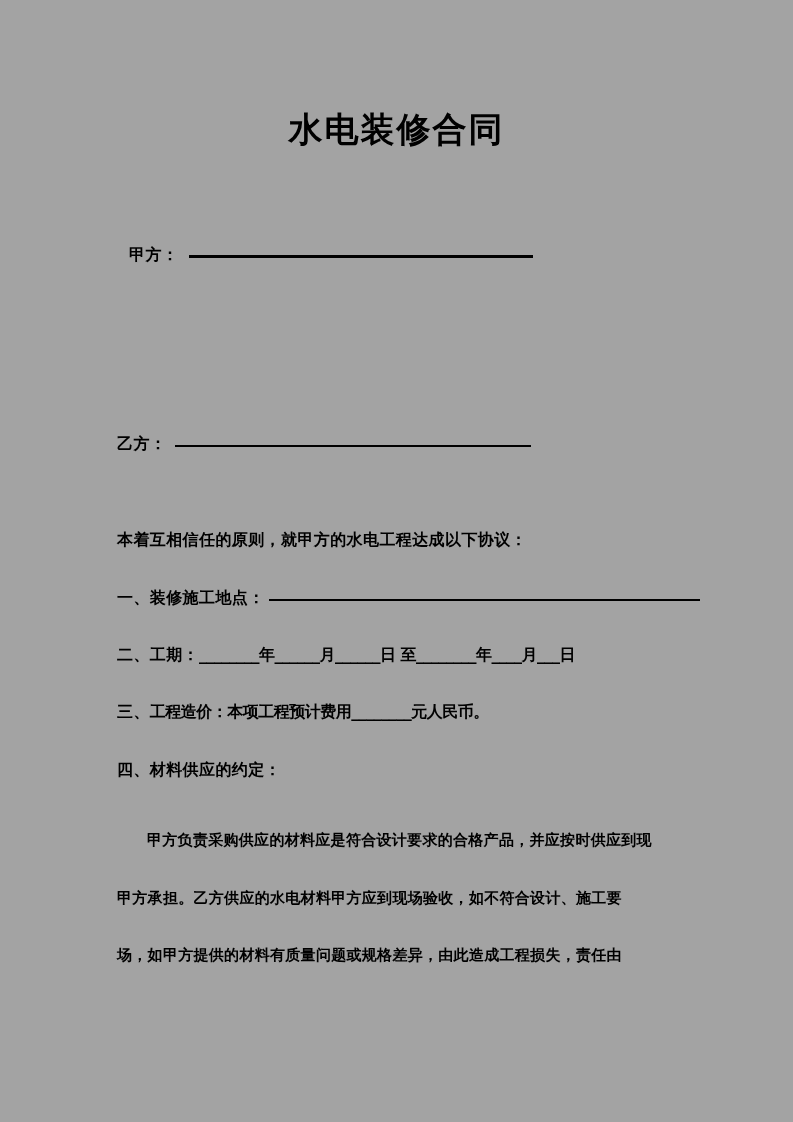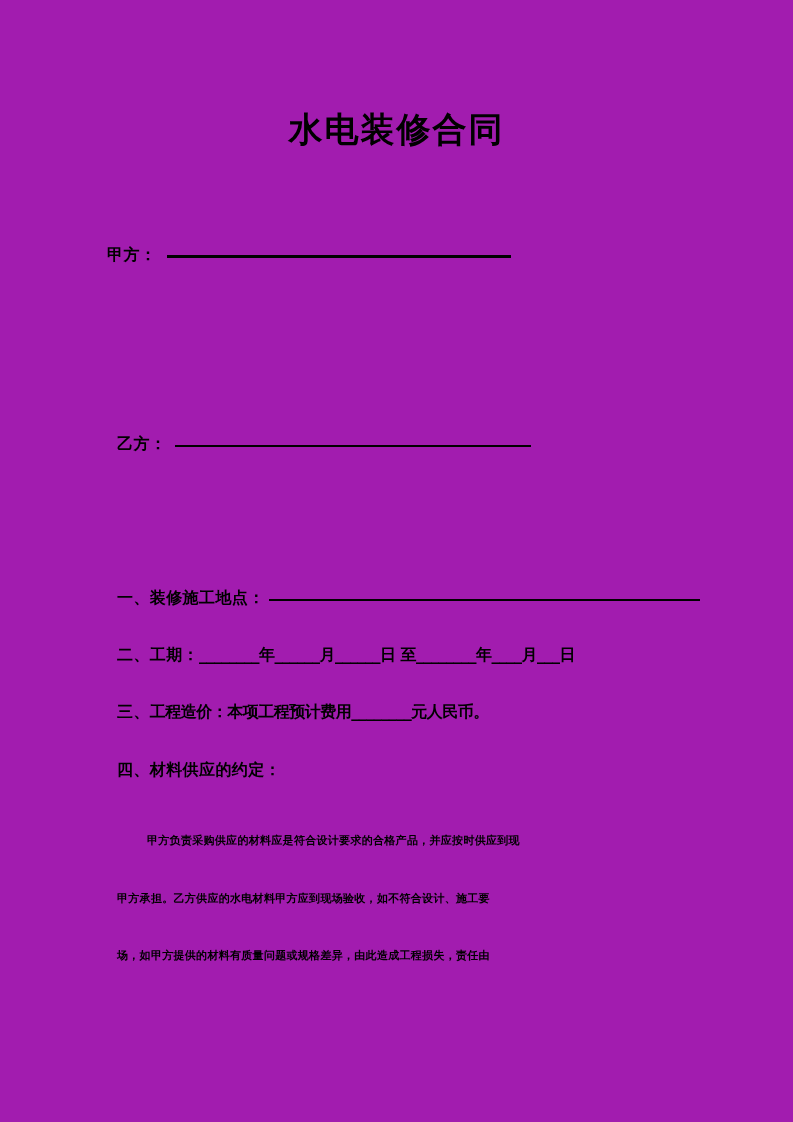--- a/index.html
+++ b/index.html
@@ -17,21 +17,21 @@
     color: #000000;
     -webkit-font-smoothing: antialiased;
   }
 
   .page {
     position: absolute;
     left: 0;
     top: 0;
     width: 793px;
     height: 1122px;
-    background: #a21caf;
+    background: #a3a3a3;
     text-decoration: underline;
   }
 
   
   .doc-title {
     position: absolute;
     left: 0;
     top: 106px;
     width: 793px;
     text-align: center;
@@ -47,21 +47,21 @@
   .party-row {
     position: absolute;
     display: flex;
     align-items: baseline;
     font-family: "DejaVu Serif", "Liberation Serif", serif;
     font-size: 16px;
     font-weight: 700;
     letter-spacing: 0.5px;
     white-space: nowrap;
   }
-  .party-a { left: 107px; top: 245px; }
+  .party-a { left: 129px; top: 245px; }
   .party-b { left: 117px; top: 418px; margin-top: 16px; }
 
   .party-label { display: inline-block; }
 
   .rule {
     display: inline-block;
     background: #000000;
     vertical-align: baseline;
   }
   .rule-a {
@@ -118,21 +118,21 @@
     font-family: "DejaVu Serif", "Liberation Serif", serif;
     letter-spacing: -0.5px;
   }
 
   
   .body-para {
     position: absolute;
     left: 117px;
     top: 812px;
     width: 600px;
-    font-size: 11px;
+    font-size: 15px;
     font-weight: 700;
     letter-spacing: 0.3px;
     line-height: 57.5px;
   }
   .body-line {
     white-space: nowrap;
     display: block;
   }
   .body-line.first { text-indent: 30px; }
 </style>
@@ -146,20 +146,21 @@
   <div class="party-row party-a">
     <span class="party-label">甲方：</span>
     <span class="rule rule-a"></span>
   </div>
 
   <div class="party-row party-b">
     <span class="party-label">乙方：</span>
     <span class="rule rule-b"></span>
   </div>
 
+  <div class="intro">本着互相信任的原则，就甲方的水电工程达成以下协议：</div>
 
   <div class="clause clause-1">
     <span>一、</span>
     <span>装修施工地点：</span>
     <span class="rule rule-1"></span>
   </div>
 
   <div class="clause clause-2">
     <span>二、</span>
     <span>工期：</span>

